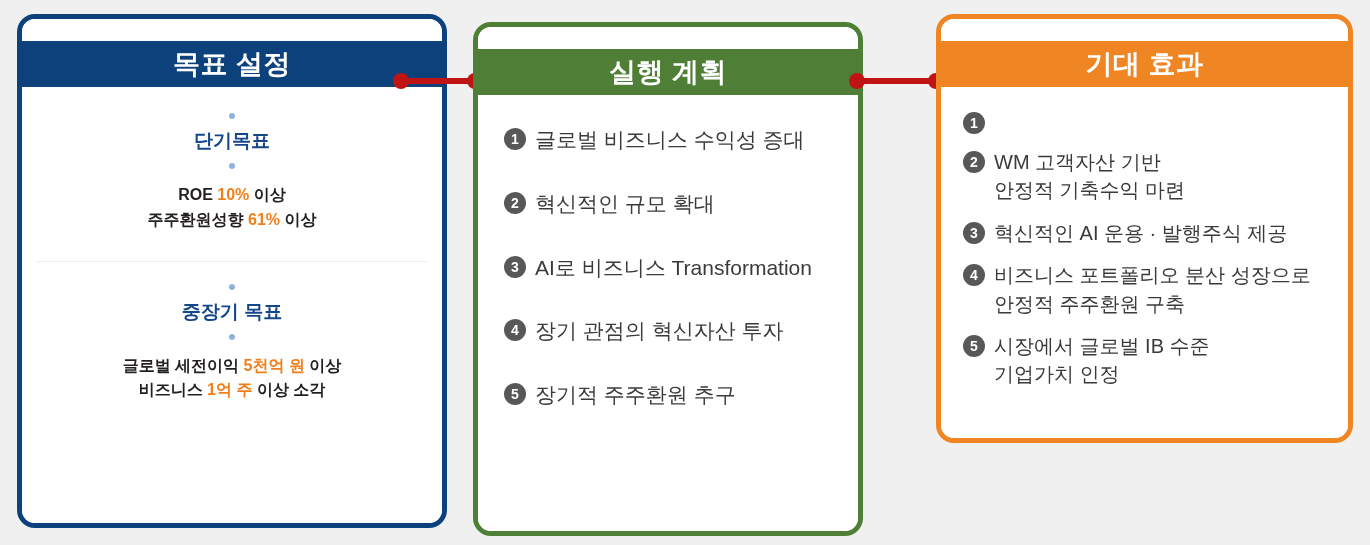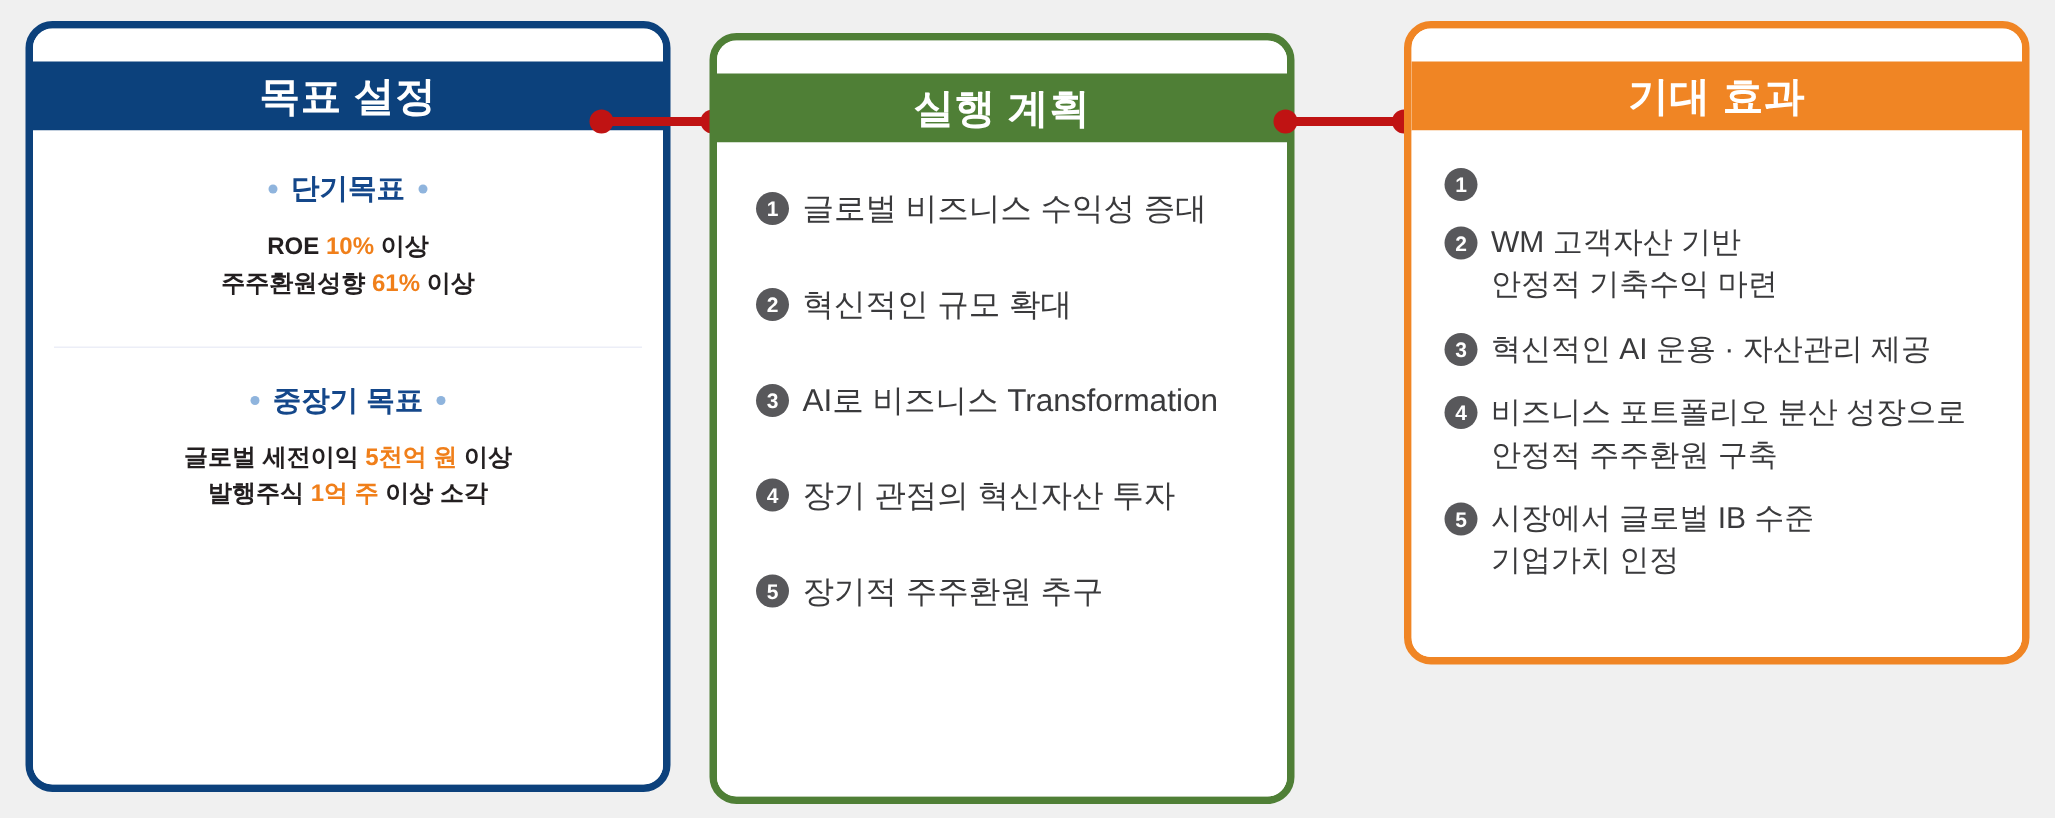--- a/index.html
+++ b/index.html
@@ -72,20 +72,21 @@
 
   .goal-subtitle {
     color: #14478a;
     font-size: 19px;
     font-weight: bold;
     margin-bottom: 14px;
     display: flex;
     align-items: center;
     justify-content: center;
     gap: 9px;
+    flex-direction: column;
   }
   .goal-subtitle .dot {
     display: inline-block;
     width: 6px;
     height: 6px;
     border-radius: 50%;
     background: #8fb4dd;
     flex: none;
   }
 
@@ -197,21 +198,21 @@
       <div class="goal-group second">
         <div class="goal-subtitle">
           <span class="dot"></span>
           <span>중장기 목표</span>
           <span class="dot"></span>
         </div>
         <div class="goal-line">
           <span>글로벌 세전이익 </span><span class="hi">5천억 원</span><span> 이상</span>
         </div>
         <div class="goal-line">
-          <span>발행주식 </span><span class="hi">1억 주</span><span> 이상 소각</span>
+          <span>비즈니스 </span><span class="hi">1억 주</span><span> 이상 소각</span>
         </div>
       </div>
 
     </div>
   </div>
 
   <div class="connector" style="left:393px; top:71px; width:90px;">
     <div class="cline"></div>
     <div class="cdot left"></div>
     <div class="cdot right"></div>
@@ -260,21 +261,21 @@
         <li class="num-item">
           <span class="num-badge">1</span>
         </li>
         <li class="num-item">
           <span class="num-badge">2</span>
           <span class="num-text">WM 고객자산 기반
 안정적 기축수익 마련</span>
         </li>
         <li class="num-item">
           <span class="num-badge">3</span>
-          <span class="num-text">혁신적인 AI 운용 · 자산관리 제공</span>
+          <span class="num-text">혁신적인 AI 운용 · 발행주식 제공</span>
         </li>
         <li class="num-item">
           <span class="num-badge">4</span>
           <span class="num-text">비즈니스 포트폴리오 분산 성장으로
 안정적 주주환원 구축</span>
         </li>
         <li class="num-item">
           <span class="num-badge">5</span>
           <span class="num-text">시장에서 글로벌 IB 수준
 기업가치 인정</span>

